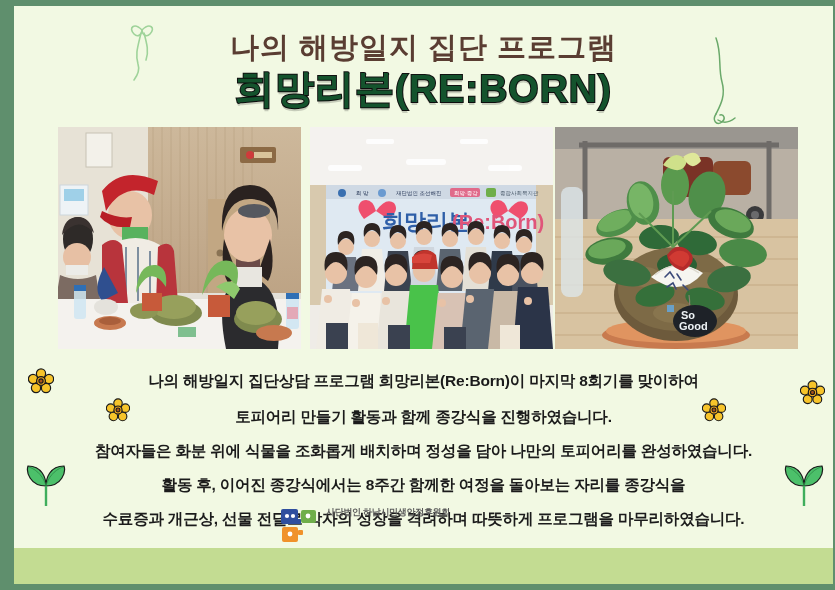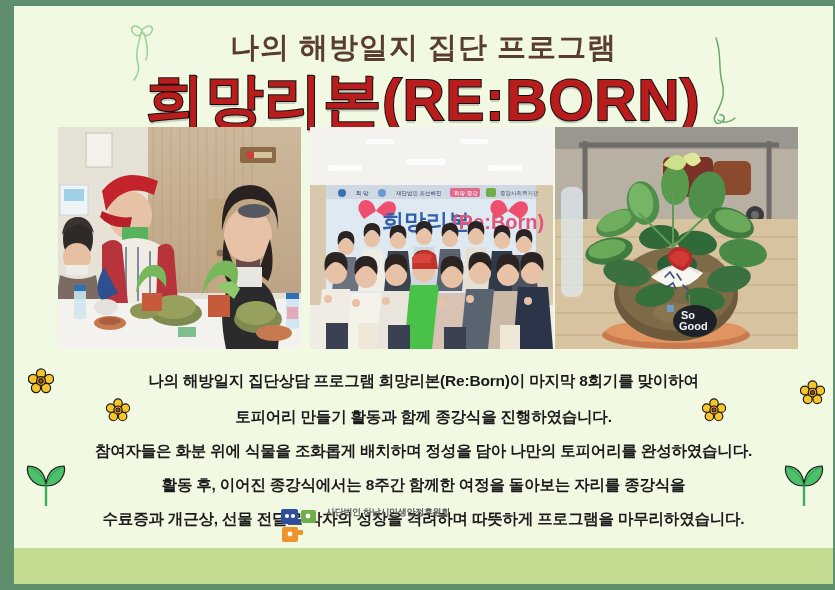--- a/index.html
+++ b/index.html
@@ -23,22 +23,22 @@
   
   .title-block{position:absolute;left:0;top:8px;width:819px;height:105px;}
   .title-line1{
     position:absolute;left:0;top:14px;width:819px;text-align:center;
     font-size:29px;font-weight:bold;color:#5a3d32;
     letter-spacing:1px;
     font-family:"Liberation Sans","DejaVu Sans",sans-serif;
   }
   .title-line2{
     position:absolute;left:0;top:48px;width:819px;text-align:center;
-    font-size:58px;font-weight:bold;
-    color:#b91c1c;
+    font-size:39px;font-weight:bold;
+    color:#14532d;
     letter-spacing:1px;
     -webkit-text-stroke:2px #111;
     paint-order:stroke fill;
     text-shadow:0 3px 0 rgba(0,0,0,0.18);
     font-family:"Liberation Sans","DejaVu Sans",sans-serif;
   }
   .ribbon-left{position:absolute;left:108px;top:6px;width:40px;height:66px;}
   .vine-right{position:absolute;left:688px;top:20px;width:40px;height:95px;}
 
   

